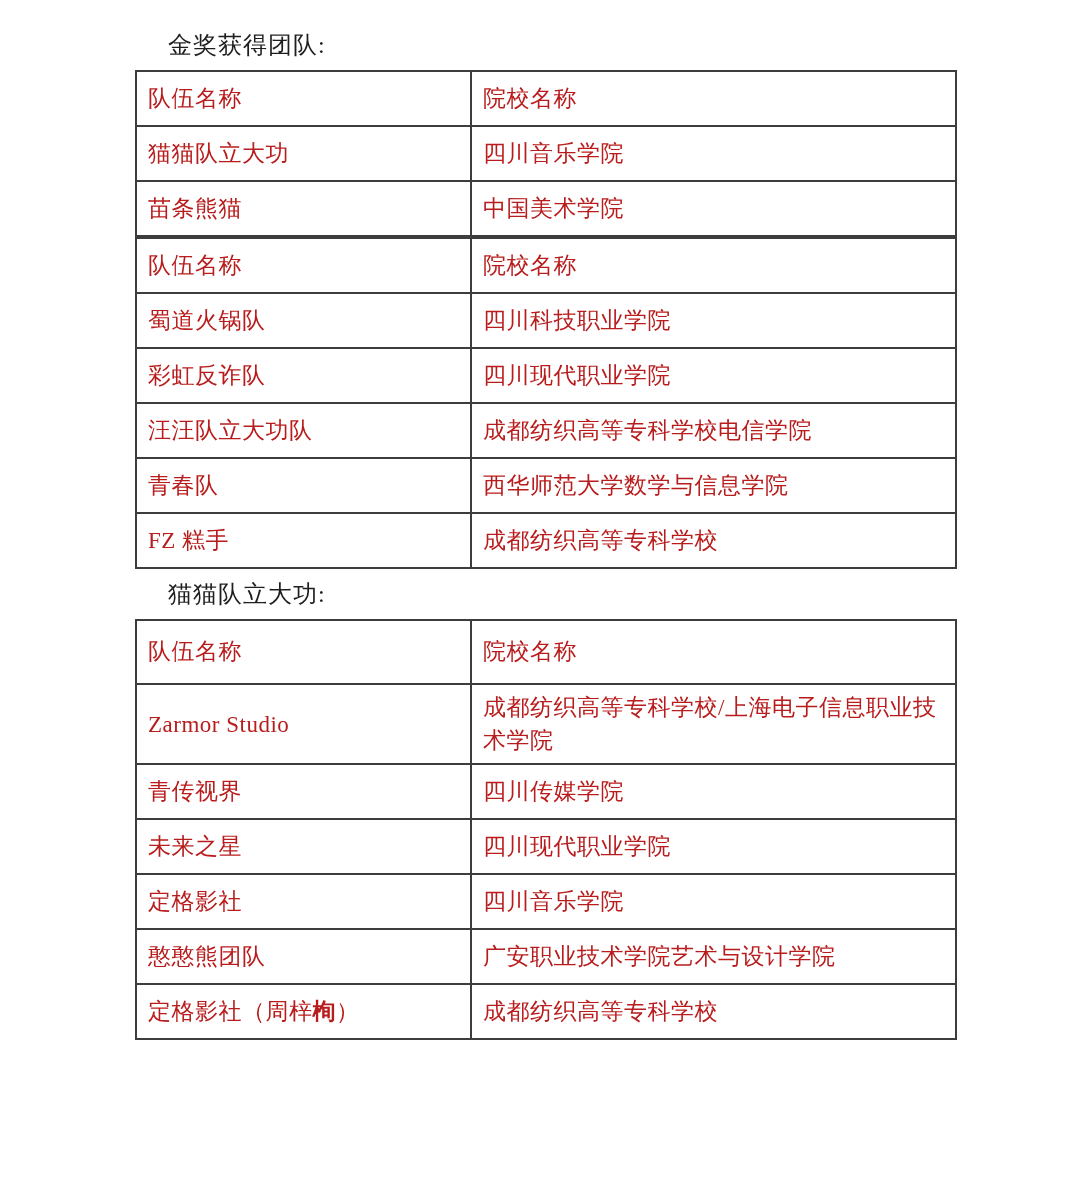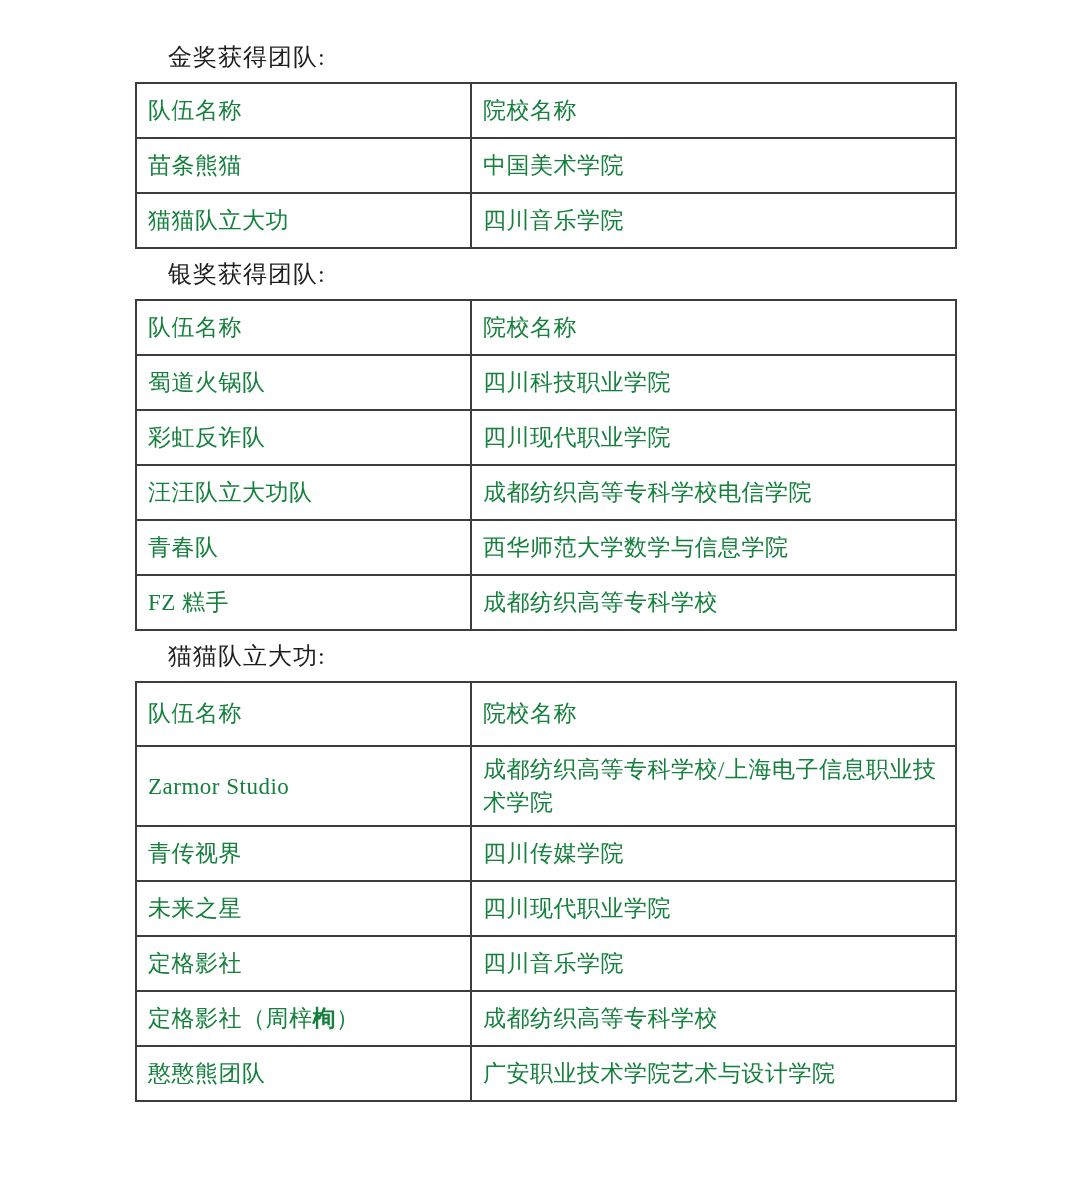--- a/index.html
+++ b/index.html
@@ -12,21 +12,21 @@
     width: 1080px;
     height: 1181px;
     overflow: hidden;
     font-family: "Liberation Serif", "DejaVu Serif", serif;
     color: #222222;
   }
   .doc {
     box-sizing: border-box;
     width: 1080px;
     height: 1181px;
-    padding: 32px 125px 0 135px;
+    padding: 20px 125px 0 135px;
     background: #ffffff;
   }
   .section-heading {
     font-size: 24px;
     font-weight: normal;
     line-height: 26px;
     letter-spacing: 1px;
     margin: 12px 0 12px 33px;
     color: #1e1e1e;
   }
@@ -39,21 +39,21 @@
   col.col-institution { width: 485px; }
   table.award-table td {
     border: 2px solid #3d3d3d;
     height: 53px;
     padding: 0 8px 0 11px;
     font-size: 23px;
     letter-spacing: 0.5px;
     line-height: 30px;
     vertical-align: middle;
     text-align: left;
-    color: #15803d;
+    color: #b91c1c;
     word-break: break-all;
     overflow: hidden;
   }
   .section-bronze tr.header-row td { height: 62px; }
   tr.data-row.tall td {
     height: auto;
     padding-top: 6px;
     padding-bottom: 6px;
     line-height: 33px;
   }
@@ -73,32 +73,31 @@
           <colgroup>
             <col class="col-team">
             <col class="col-institution">
           </colgroup>
           <tbody>
             <tr class="header-row">
               <td>队伍名称</td>
               <td>院校名称</td>
             </tr>
             <tr class="data-row">
+              <td>猫猫队立大功</td>
+              <td>四川音乐学院</td>
+            </tr>
+            <tr class="data-row">
               <td>苗条熊猫</td>
               <td>中国美术学院</td>
-            </tr>
-            <tr class="data-row">
-              <td>猫猫队立大功</td>
-              <td>四川音乐学院</td>
             </tr>
           </tbody>
         </table>
       </section>
       <section class="section section-silver">
-        <h2 class="section-heading">银奖获得团队:</h2>
         <table class="award-table">
           <colgroup>
             <col class="col-team">
             <col class="col-institution">
           </colgroup>
           <tbody>
             <tr class="header-row">
               <td>队伍名称</td>
               <td>院校名称</td>
             </tr>
@@ -147,24 +146,24 @@
             </tr>
             <tr class="data-row">
               <td>未来之星</td>
               <td>四川现代职业学院</td>
             </tr>
             <tr class="data-row">
               <td>定格影社</td>
               <td>四川音乐学院</td>
             </tr>
             <tr class="data-row">
+              <td>憨憨熊团队</td>
+              <td>广安职业技术学院艺术与设计学院</td>
+            </tr>
+            <tr class="data-row">
               <td><span>定格影社（周梓</span><span class="fallback-char">栒</span><span>）</span></td>
               <td>成都纺织高等专科学校</td>
-            </tr>
-            <tr class="data-row">
-              <td>憨憨熊团队</td>
-              <td>广安职业技术学院艺术与设计学院</td>
             </tr>
           </tbody>
         </table>
       </section>
     </div>
 </main>
 
 </body></html>

